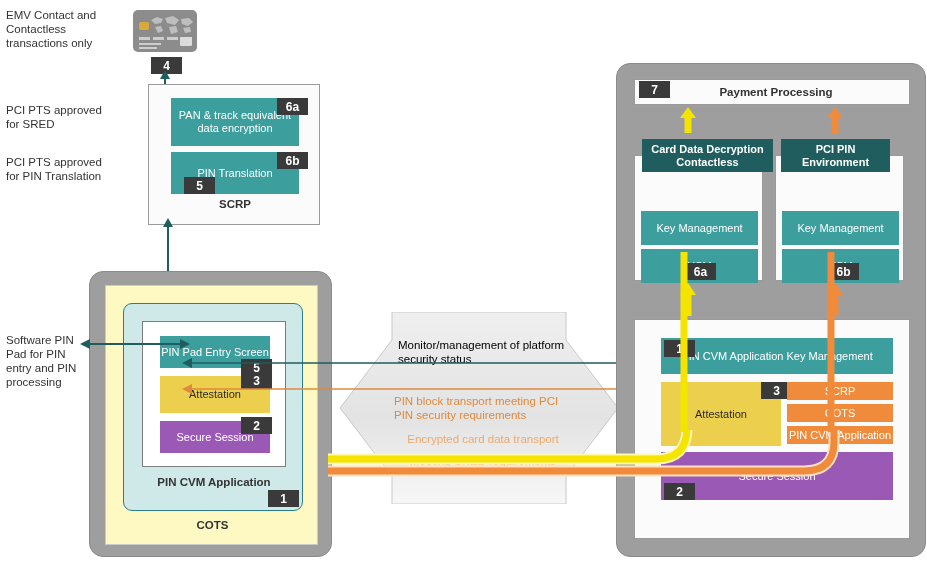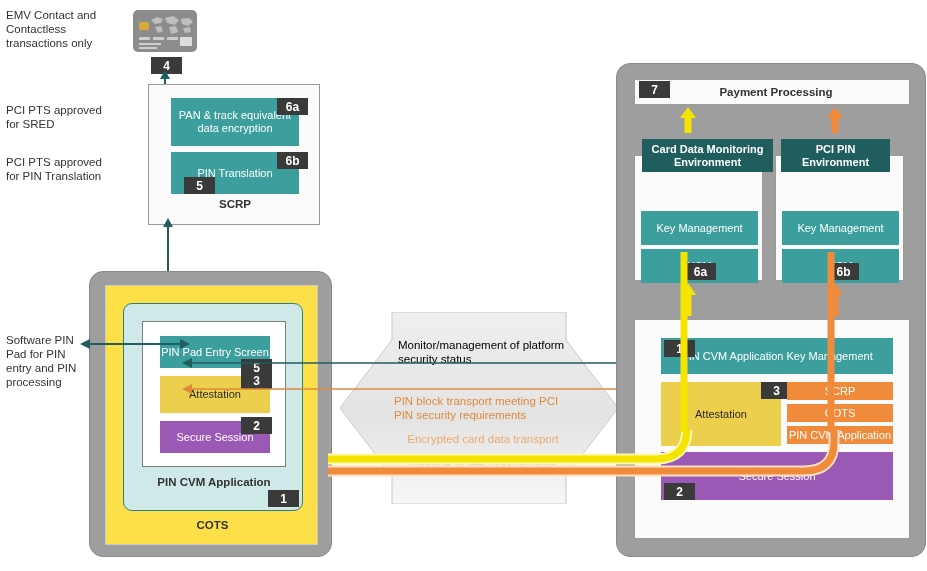--- a/index.html
+++ b/index.html
@@ -6,21 +6,21 @@
   body{width:927px;height:571px;position:relative;overflow:hidden;
        font-family:"Liberation Sans","DejaVu Sans",sans-serif;}
   .stage{position:absolute;left:0;top:0;width:927px;height:571px;}
   .abs{position:absolute;box-sizing:border-box;}
 
   
   .note{font-size:11.5px;line-height:14px;color:#333333;}
 
   
   .device-outer{background:#9e9e9e;border-radius:14px;border:1px solid #8a8a8a;}
-  .device-screen{background:#fde047;border:1px solid #c9c9c9;}
+  .device-screen{background:#fef9c3;border:1px solid #c9c9c9;}
 
   
   .panel{background:#fbfbfb;border:1px solid #9a9a9a;}
 
   
   .teal{background:#3d9e9e;color:#ffffff;}
   .teal-dark{background:#1f5d5f;color:#ffffff;}
   .yellow{background:#edcf4e;color:#2b2b2b;}
   .purple{background:#9b59b6;color:#ffffff;}
   .orange{background:#f08b3c;color:#ffffff;}
@@ -197,21 +197,21 @@
 
     <div class="abs panel" style="left:17px;top:91px;width:129px;height:126px;">
       <div class="abs blk teal" style="left:6px;top:55px;width:117px;height:34px;">
         <span>Key Management</span>
       </div>
       <div class="abs blk teal" style="left:6px;top:93px;width:117px;height:34px;">
         <span>HSM</span>
       </div>
     </div>
     <div class="abs blk teal-dark" style="left:25px;top:75px;width:131px;height:33px;font-weight:bold;">
-      <span>Card Data Monitoring Environment</span>
+      <span>Card Data Decryption Contactless</span>
     </div>
     <div class="badge" style="left:68px;top:199px;">6a</div>
 
     <div class="abs panel" style="left:158px;top:91px;width:129px;height:126px;">
       <div class="abs blk teal" style="left:6px;top:55px;width:117px;height:34px;">
         <span>Key Management</span>
       </div>
       <div class="abs blk teal" style="left:6px;top:93px;width:117px;height:34px;">
         <span>HSM</span>
       </div>

